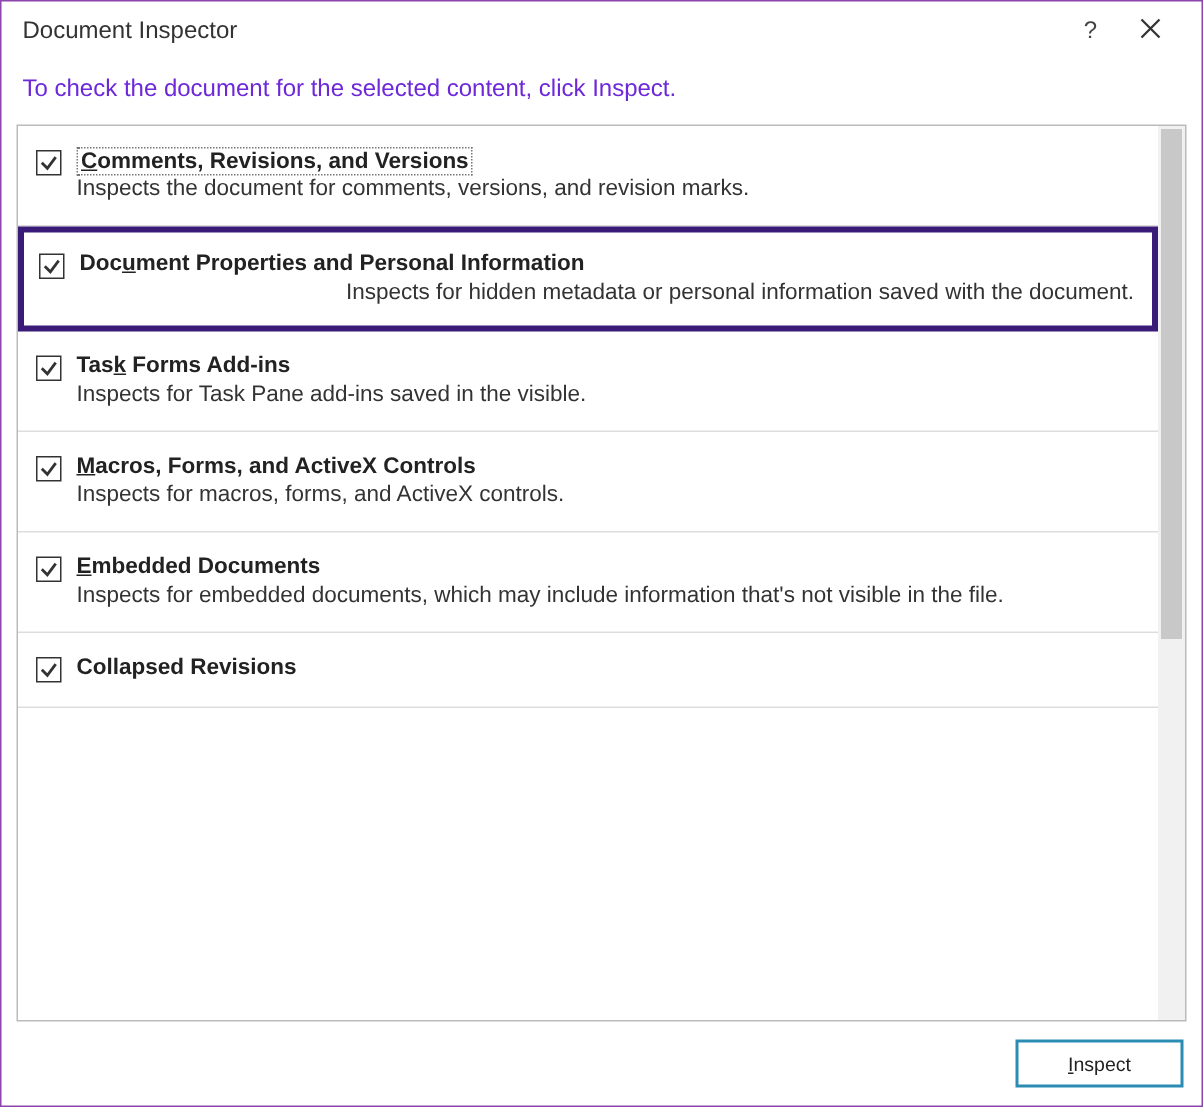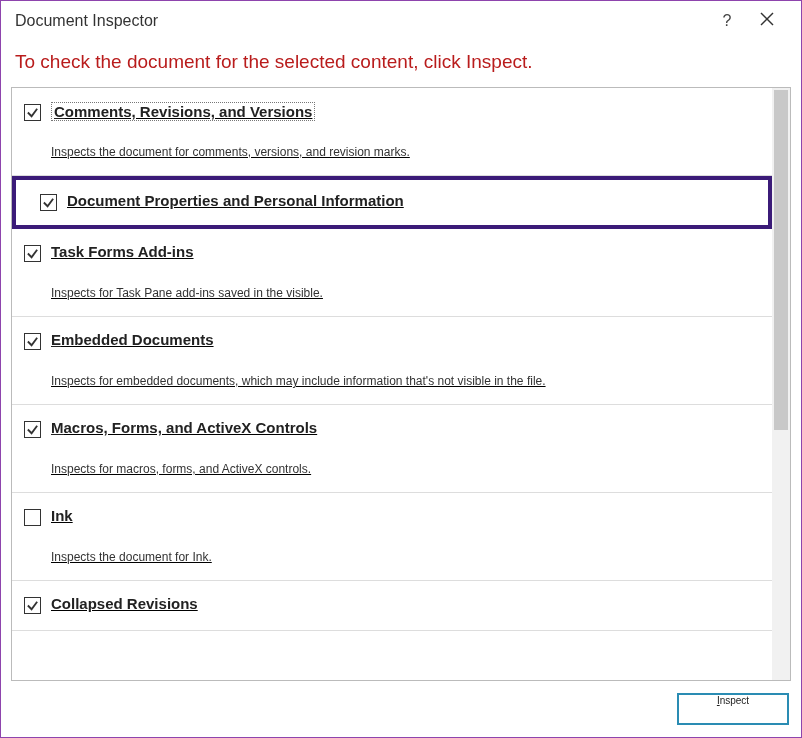--- a/index.html
+++ b/index.html
@@ -33,36 +33,35 @@
       width: 40px;
       text-align: center;
       font-size: 16px;
       color: #444;
       cursor: pointer;
     }
     .close-x svg { width: 14px; height: 14px; }
     .close-x svg line { stroke: #333; stroke-width: 1.5; }
     .instruction {
       padding: 10px 14px 14px 14px;
-      font-size: 19px;
-      color: #b91c1c;
+      font-size: 16px;
+      color: #6d28d9;
     }
     .list-wrapper {
       flex: 1;
       margin: 0 10px 0 10px;
       border: 1px solid #bbb;
       position: relative;
       overflow: hidden;
       display: flex;
     }
     .list {
       flex: 1;
       overflow-y: auto;
       padding-right: 0;
-      text-decoration: underline;
     }
     .fake-scrollbar {
       width: 18px;
       background: #f1f1f1;
       position: relative;
     }
     .fake-scroll-thumb {
       position: absolute;
       left: 2px;
       right: 2px;
@@ -93,52 +92,52 @@
     }
     .checkbox svg { width: 13px; height: 13px; }
     .checkbox svg polyline { fill: none; stroke: #333; stroke-width: 2; }
     .item-title {
       font-weight: 700;
       font-size: 15px;
       color: #222;
     }
     .item-desc {
       margin-left: 27px;
-      margin-top: 24px;
-      font-size: 12px;
+      margin-top: 0;
+      font-size: 15px;
       color: #333;
     }
     .underline-char {
       text-decoration: underline;
     }
     .item.dotted-frame .item-title {
       border: 1px dotted #777;
       padding: 0 2px;
     }
     .item.highlighted {
       border: 4px solid #3b1b78;
-      padding: 12px 12px 14px 24px;
+      padding: 12px 12px 14px 10px;
       text-align: right;
     }
     .footer {
       display: flex;
       justify-content: flex-end;
       gap: 10px;
       padding: 12px 12px 12px 12px;
     }
     .btn {
       min-width: 112px;
       height: 32px;
       border: 1px solid #aaa;
       background: #f0f0f0;
-      font-size: 10px;
+      font-size: 13px;
       color: #222;
       cursor: pointer;
       display: inline-flex;
-      align-items: flex-start;
+      align-items: center;
       justify-content: center;
     }
     .btn.primary {
       border: 2px solid #2a8cb3;
       background: #fff;
     }
   </style>
 </head>
 <body>
 
@@ -170,60 +169,54 @@
       </div>
       <div class="item highlighted">
         <div class="item-row">
           <span class="checkbox">
             <svg viewBox="0 0 14 14">
               <polyline points="2,7 6,11 12,3"></polyline>
             </svg>
           </span>
           <span class="item-title"><span>Doc</span><span class="underline-char">u</span><span>ment Properties and Personal Information</span></span>
         </div>
+        <div class="item-desc">Inspects for hidden metadata or personal information saved with the document.</div>
       </div>
       <div class="item">
         <div class="item-row">
           <span class="checkbox">
             <svg viewBox="0 0 14 14">
               <polyline points="2,7 6,11 12,3"></polyline>
             </svg>
           </span>
           <span class="item-title"><span>Tas</span><span class="underline-char">k</span><span> Forms Add-ins</span></span>
         </div>
         <div class="item-desc">Inspects for Task Pane add-ins saved in the visible.</div>
       </div>
       <div class="item">
         <div class="item-row">
           <span class="checkbox">
             <svg viewBox="0 0 14 14">
               <polyline points="2,7 6,11 12,3"></polyline>
             </svg>
           </span>
+          <span class="item-title"><span></span><span class="underline-char">M</span><span>acros, Forms, and ActiveX Controls</span></span>
+        </div>
+        <div class="item-desc">Inspects for macros, forms, and ActiveX controls.</div>
+      </div>
+      <div class="item">
+        <div class="item-row">
+          <span class="checkbox">
+            <svg viewBox="0 0 14 14">
+              <polyline points="2,7 6,11 12,3"></polyline>
+            </svg>
+          </span>
           <span class="item-title"><span></span><span class="underline-char">E</span><span>mbedded Documents</span></span>
         </div>
         <div class="item-desc">Inspects for embedded documents, which may include information that's not visible in the file.</div>
-      </div>
-      <div class="item">
-        <div class="item-row">
-          <span class="checkbox">
-            <svg viewBox="0 0 14 14">
-              <polyline points="2,7 6,11 12,3"></polyline>
-            </svg>
-          </span>
-          <span class="item-title"><span></span><span class="underline-char">M</span><span>acros, Forms, and ActiveX Controls</span></span>
-        </div>
-        <div class="item-desc">Inspects for macros, forms, and ActiveX controls.</div>
-      </div>
-      <div class="item">
-        <div class="item-row">
-          <span class="checkbox"></span>
-          <span class="item-title"><span>Ink</span><span class="underline-char"></span><span></span></span>
-        </div>
-        <div class="item-desc">Inspects the document for Ink.</div>
       </div>
       <div class="item">
         <div class="item-row">
           <span class="checkbox">
             <svg viewBox="0 0 14 14">
               <polyline points="2,7 6,11 12,3"></polyline>
             </svg>
           </span>
           <span class="item-title"><span>Collapsed Revisions</span><span class="underline-char"></span><span></span></span>
         </div>

